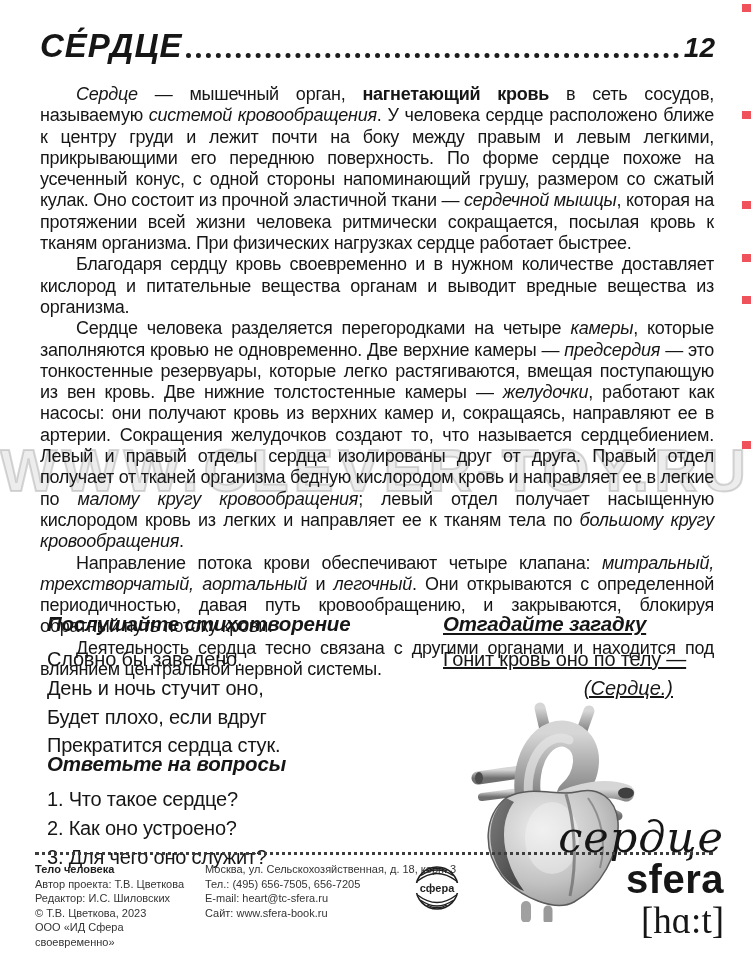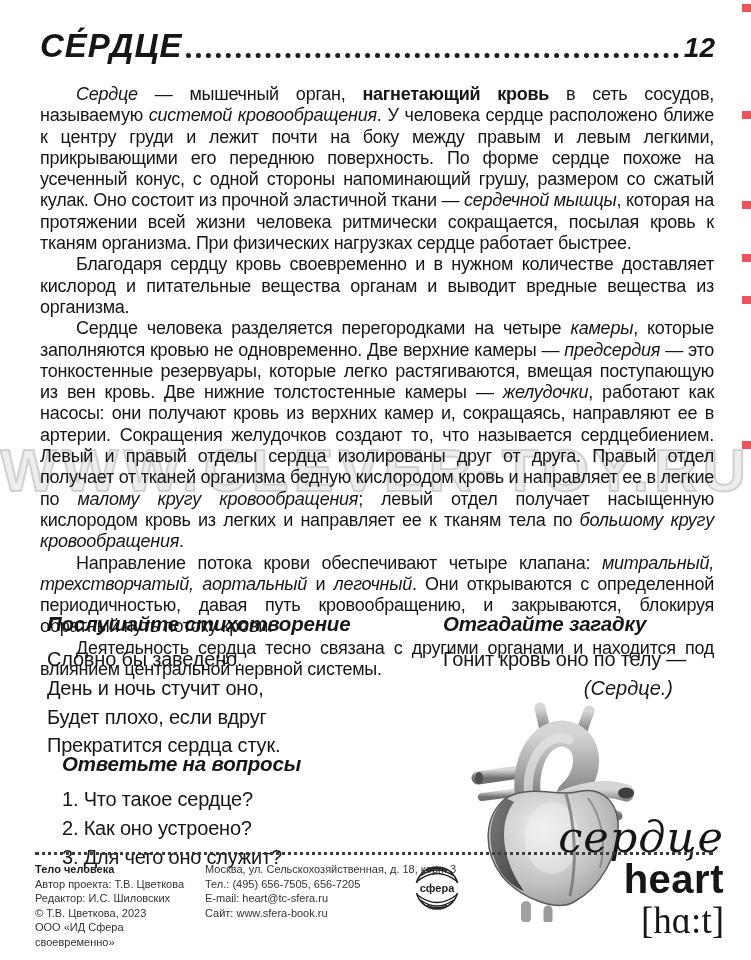--- a/index.html
+++ b/index.html
@@ -50,34 +50,34 @@
     letter-spacing:-0.25px;
   }
   .para .it{font-style:italic;}
   .para .bd{font-weight:700;}
   
   .two-col{
     position:absolute;top:612px;left:47px;right:36px;
     display:flex;z-index:6;
   }
   .col-poem{width:396px;}
-  .col-riddle{flex:1;}
+  .col-riddle{flex:1;text-decoration:underline;}
   .sec-heading{
     margin:0 0 9px 0;
     font-size:20.5px;font-weight:800;font-style:italic;
     letter-spacing:-0.2px;
   }
   .line{font-size:20px;line-height:28.8px;letter-spacing:-0.2px;}
   .riddle-answer{
     font-size:20px;line-height:28.8px;font-style:italic;
     text-align:right;padding-right:42px;
   }
   
   .questions{
-    position:absolute;top:752px;left:62px;width:400px;z-index:6;
+    position:absolute;top:752px;left:47px;width:400px;z-index:6;
   }
   
   .heart-art{position:absolute;left:468px;top:696px;width:184px;height:226px;z-index:4;}
   .vocab{
     position:absolute;right:27px;top:816px;
     text-align:right;z-index:6;
   }
   .vocab-ru{
     font-family:"DejaVu Serif", serif;font-style:italic;
     font-size:43px;line-height:42px;letter-spacing:1px;
@@ -200,21 +200,21 @@
       <path d="M98 98 C106 124 110 164 102 200" stroke="#696969" stroke-width="3" fill="none" opacity="0.7"></path>
       <path d="M120 102 C133 120 139 146 132 172" stroke="#787878" stroke-width="2" fill="none" opacity="0.7"></path>
 
       <path d="M58 210 L58 222" stroke="#a0a0a0" stroke-width="10" stroke-linecap="round"></path>
       <path d="M80 214 L80 224" stroke="#9a9a9a" stroke-width="9" stroke-linecap="round"></path>
     </svg>
   </div>
 
   <div class="vocab">
     <div class="vocab-ru">сердце</div>
-    <div class="vocab-en">heart</div>
+    <div class="vocab-en">sfera</div>
     <div class="vocab-tr">[hɑ:t]</div>
   </div>
 
   <footer class="footer">
     <div class="footer-rule"></div>
     <div class="footer-cols">
       <div class="fcol1">
         <div class="fline fbold">Тело человека</div>
         <div>
             <div class="fline">Автор проекта: Т.В. Цветкова</div>

